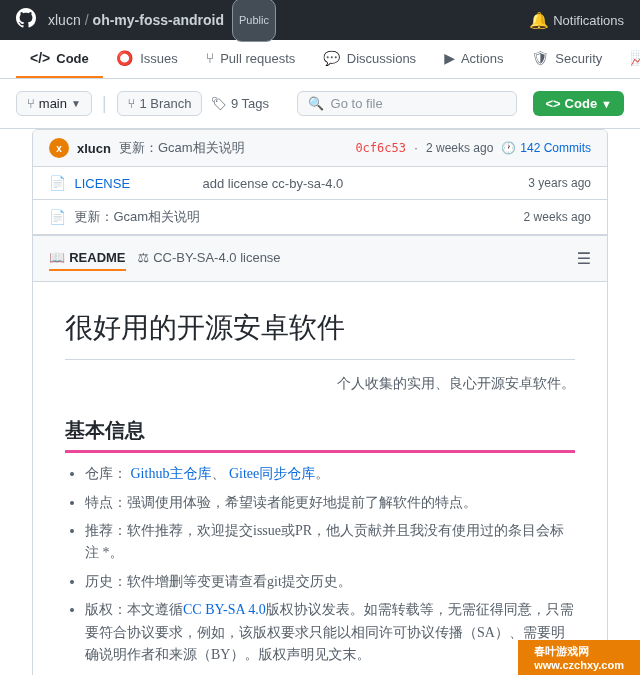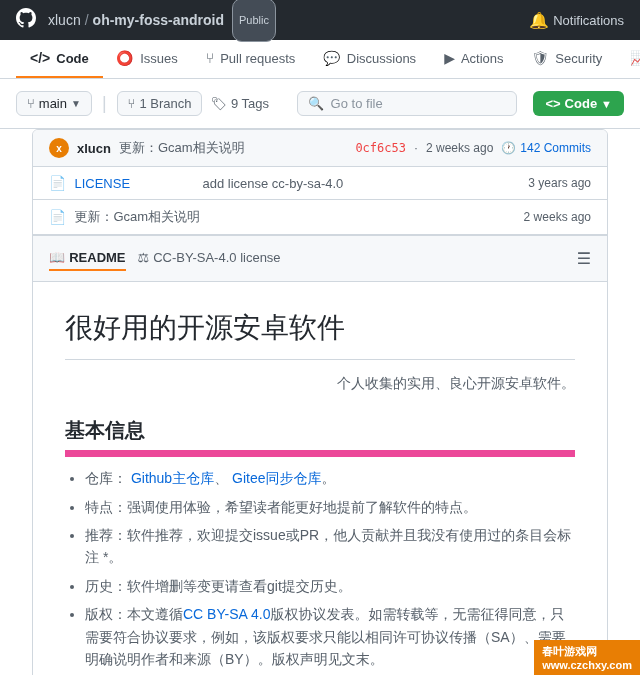--- a/index.html
+++ b/index.html
@@ -52,28 +52,28 @@
     
     .readme-section { border: 1px solid #d0d7de; border-top: none; margin-top: 0; }
     .readme-header { display: flex; align-items: center; padding: 10px 16px; border-bottom: 1px solid #d0d7de; background: #f6f8fa; gap: 12px; }
     .readme-tab { display: flex; align-items: center; gap: 4px; font-size: 13px; font-weight: 600; color: #24292f; padding: 4px 0; border-bottom: 2px solid #fd7e14; cursor: pointer; }
     .readme-tab-inactive { display: flex; align-items: center; gap: 4px; font-size: 13px; color: #57606a; padding: 4px 0; border-bottom: 2px solid transparent; cursor: pointer; }
     .readme-menu-icon { margin-left: auto; color: #57606a; cursor: pointer; }
 
     
     .readme-content { padding: 24px 32px; font-size: 14px; line-height: 1.6; color: #24292f; }
     .readme-content h1 { font-size: 28px; font-weight: 400; margin-bottom: 12px; border-bottom: 1px solid #d0d7de; padding-bottom: 8px; }
-    .readme-content h2 { font-size: 20px; font-weight: 600; margin-top: 20px; margin-bottom: 10px; border-bottom: 7px solid #ec4899; padding-bottom: 4px; }
+    .readme-content h2 { font-size: 20px; font-weight: 600; margin-top: 20px; margin-bottom: 10px; border-bottom: 3px solid #ec4899; padding-bottom: 4px; }
     .readme-content p { margin-bottom: 10px; color: #57606a; text-align: right; }
     .readme-content ul { padding-left: 20px; margin-bottom: 8px; }
-    .readme-content li { margin-bottom: 6px; color: #57606a; }
+    .readme-content li { margin-bottom: 6px; color: #57606a; font-family: Liberation Serif, serif; }
     .readme-content a { color: #0969da; text-decoration: none; }
 
     
-    .watermark { position: fixed; bottom: 0; right: 0; background: #e87e04; color: #fff; font-size: 11px; padding: 4px 8px; font-weight: bold; z-index: 999; }
+    .watermark { position: fixed; bottom: 0; right: 0; background: #e87e04; color: #fff; font-size: 11px; padding: 4px 16px; font-weight: bold; z-index: 999; }
 
     
     .files-section { border: 1px solid #d0d7de; border-radius: 6px; overflow: hidden; margin: 0 16px; }
   </style>
 </head>
 <body>
 
 <div class="topbar">
   <span class="topbar-logo">
     <svg width="20" height="20" viewBox="0 0 16 16" fill="white">

